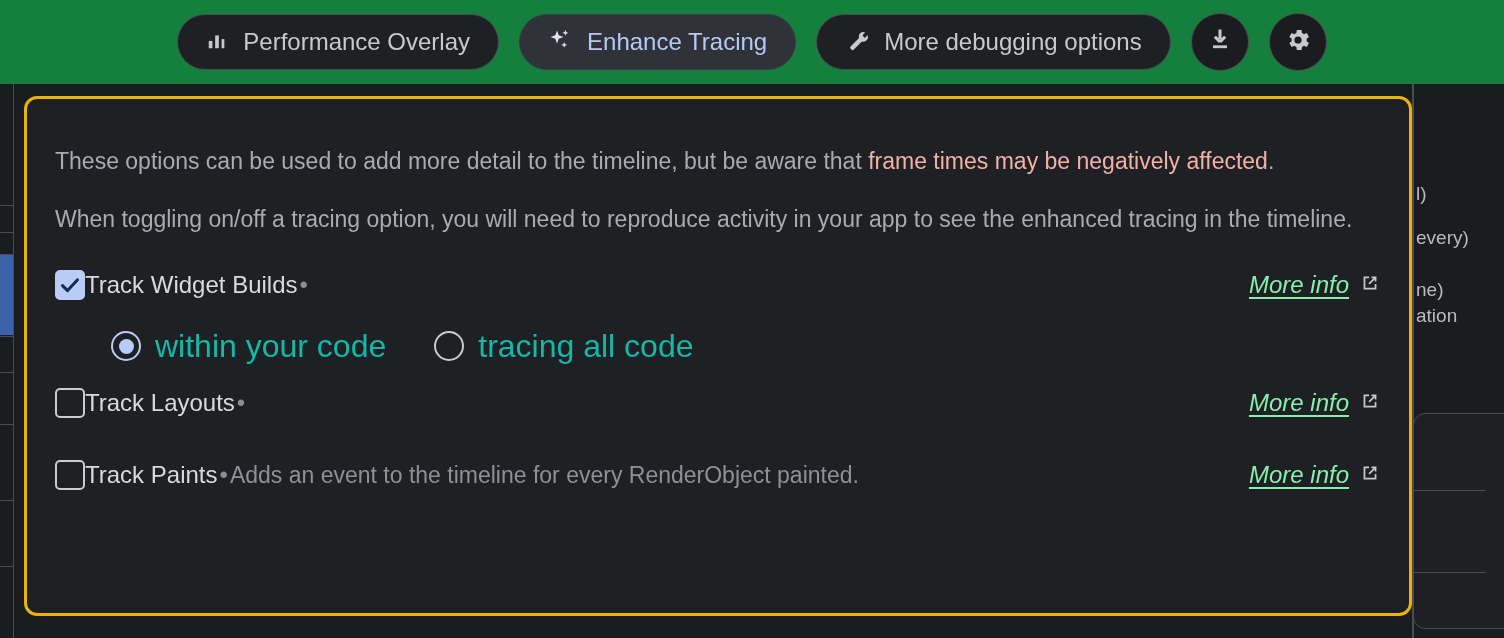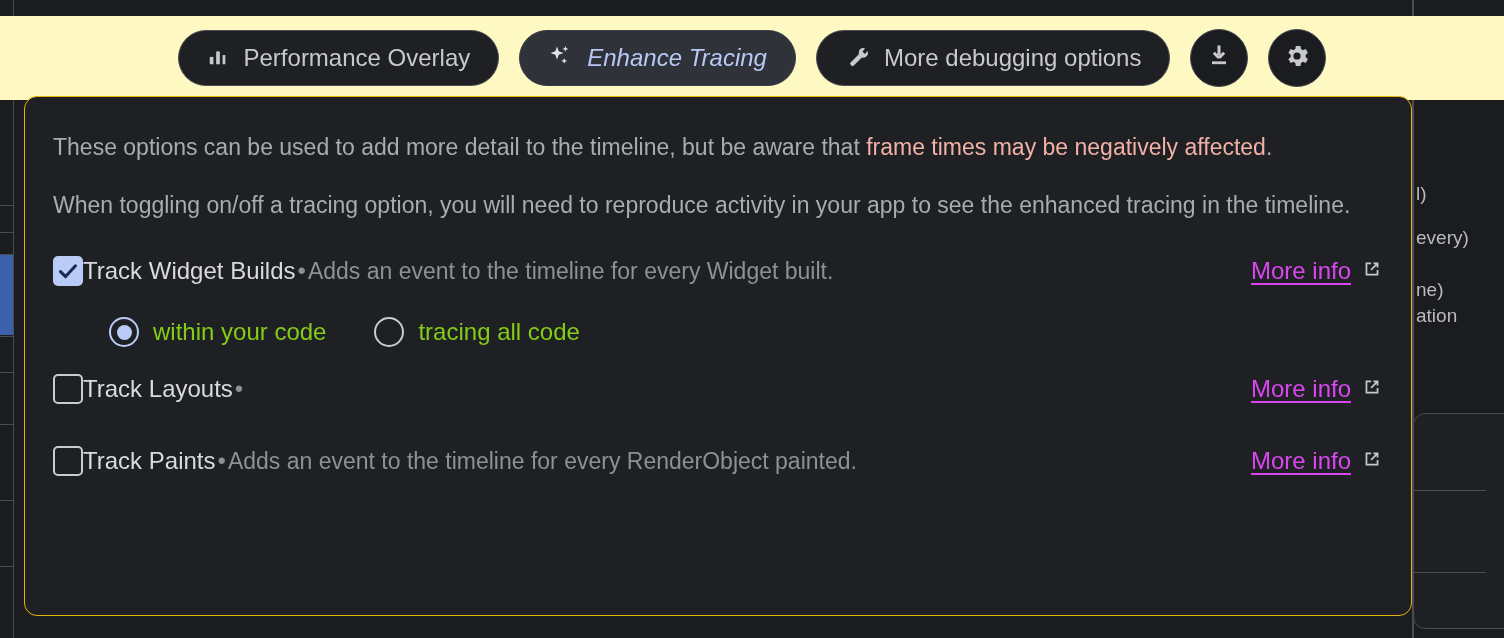--- a/index.html
+++ b/index.html
@@ -63,27 +63,27 @@
     left: -18px; top: 560px;
     width: 48px; height: 120px;
     border-left: 1px solid #4a4c51;
     border-bottom: 1px solid #4a4c51;
     border-bottom-left-radius: 34px;
   }
 
   
   #toolbar {
     position: absolute;
-    left: 0; top: 16px;
+    left: 0; top: 0;
     width: 1504px; height: 84px;
     display: flex;
     align-items: center;
     justify-content: center;
     gap: 20px;
-    background: #fef9c3;
+    background: #15803d;
     z-index: 5;
   }
   .pill {
     height: 56px;
     border: 1px solid #4b4d53;
     border-radius: 28px;
     display: flex;
     align-items: center;
     gap: 15px;
     padding: 0 28px;
@@ -93,42 +93,42 @@
   }
   .pill .pill-label {
     font-size: 24px;
     color: #c8c9cd;
     white-space: nowrap;
   }
   .pill.active {
     background: #2f3238;
     border-color: #3a3d44;
   }
-  .pill.active .pill-label { color: #b7c8f5; font-style: italic; }
+  .pill.active .pill-label { color: #b7c8f5; }
   .icon-circle {
     width: 58px; height: 58px;
     border: 1px solid #4b4d53;
     border-radius: 50%;
     display: flex;
     align-items: center;
     justify-content: center;
     cursor: pointer;
     background: #1b1c1f;
   }
   .ico { display: block; }
 
   
   #tracing-panel {
     position: absolute;
     left: 24px; top: 96px;
     width: 1388px; height: 520px;
     background: #1e2024;
-    border: 1px solid #eab308;
+    border: 3px solid #eab308;
     border-radius: 13px;
-    padding: 34px 28px 0 28px;
+    padding: 46px 28px 0 28px;
     z-index: 10;
   }
   .para {
     font-size: 23px;
     line-height: 32px;
     color: #a9abb1;
     margin-bottom: 26px;
     max-width: 1320px;
   }
   .para .warn { color: #f2b1a6; }
@@ -180,24 +180,25 @@
   .more-info {
     display: flex;
     align-items: center;
     gap: 10px;
     flex: 0 0 auto;
     cursor: pointer;
     margin-left: auto;
   }
   .more-info .link-text {
     font-size: 24px;
-    color: #d946ef;
+    color: #86efac;
     text-decoration: underline;
     text-underline-offset: 4px;
     white-space: nowrap;
+    font-style: italic;
   }
 
   
   .radio-row {
     display: flex;
     align-items: center;
     gap: 48px;
     margin: 16px 0 12px 56px;
     min-height: 42px;
   }
@@ -216,22 +217,22 @@
     justify-content: center;
   }
   .radio.off { border: 2.5px solid #c9cbd1; }
   .radio.on  { border: 2.5px solid #b9cbf7; }
   .radio .dot {
     width: 15px; height: 15px;
     border-radius: 50%;
     background: #b9cbf7;
   }
   .radio-label {
-    font-size: 24px;
-    color: #84cc16;
+    font-size: 32px;
+    color: #14b8a6;
     white-space: nowrap;
   }
 </style>
 </head>
 <body>
 
 <div id="bg-layer">
   <div class="bg-vdivider-left"></div>
   <div class="bg-vdivider-right"></div>
 
@@ -319,21 +320,20 @@
 
   <div class="opt-row">
     <div class="opt-main">
       <span class="checkbox on">
         <svg width="24" height="24" viewBox="0 0 24 24">
           <path d="M4.5 12.6 L9.6 17.6 L19.5 6.8" stroke="#1a2a4d" stroke-width="3" fill="none" stroke-linecap="round" stroke-linejoin="round"></path>
         </svg>
       </span>
       <span class="opt-title">Track Widget Builds</span>
       <span class="opt-sep">•</span>
-      <span class="opt-desc">Adds an event to the timeline for every Widget built.</span>
     </div>
     <div class="more-info">
       <span class="link-text">More info</span>
       <span class="ico">
         <svg width="22" height="22" viewBox="0 0 24 24">
           <path d="M5 5 h6 v1.9 H6.9 V17.1 H17.1 V13 H19 v6 H5 Z" fill="#c5c7cc"></path>
           <path d="M13.6 5 H19 v5.4 h-1.9 V8.2 l-5.5 5.5 -1.3-1.3 5.5-5.5 h-2.2 Z" fill="#c5c7cc"></path>
         </svg>
       </span>
     </div>

